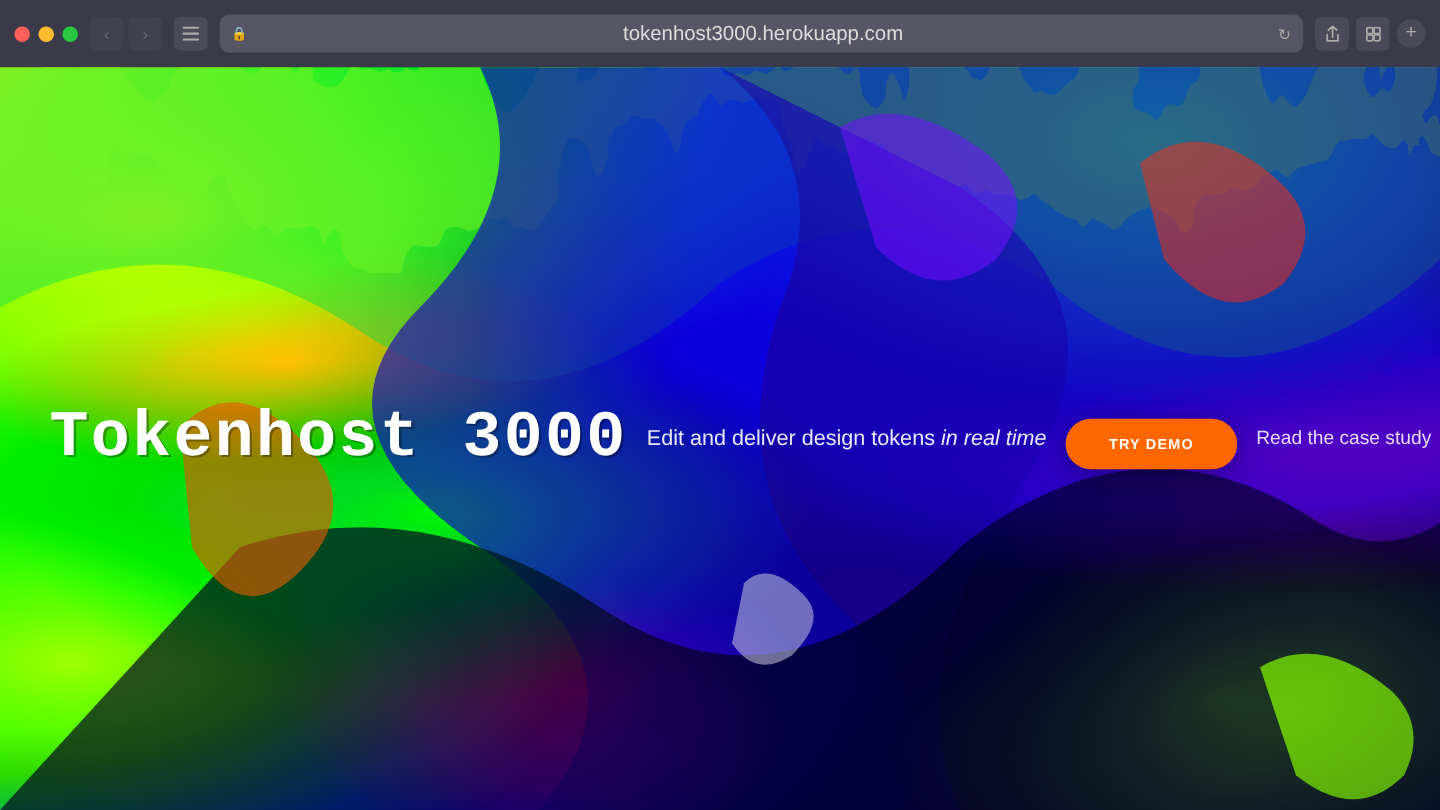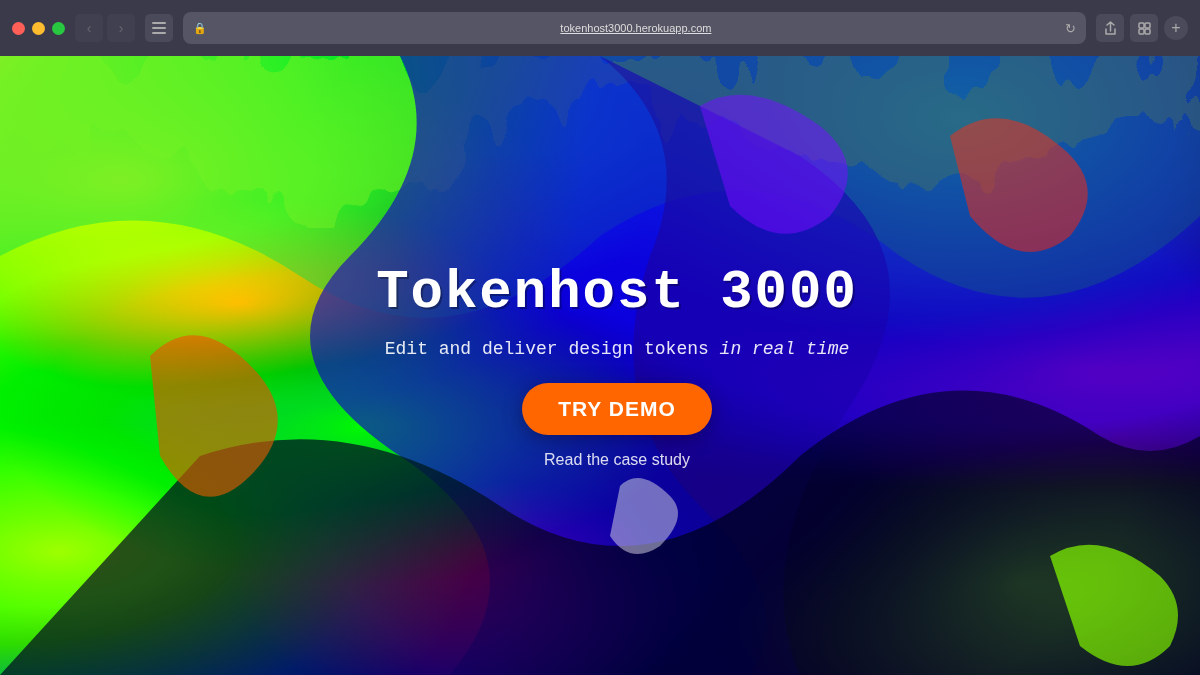--- a/index.html
+++ b/index.html
@@ -86,24 +86,23 @@
       height: 32px;
     }
 
     .lock-icon {
       color: #aaa;
       font-size: 11px;
     }
 
     .address-text {
       color: #ddd;
-      font-size: 11px;
+      font-size: 17px;
       flex: 1;
       text-align: center;
-      text-decoration: underline;
     }
 
     .refresh-btn {
       color: #aaa;
       font-size: 13px;
       cursor: pointer;
     }
 
     .browser-actions {
       display: flex;
@@ -168,58 +167,57 @@
     .marble-overlay {
       position: absolute;
       inset: 0;
       opacity: 0.85;
     }
 
     .hero-content {
       position: absolute;
       inset: 0;
       display: flex;
-      flex-direction: column;
+      flex-direction: row;
       align-items: center;
       justify-content: center;
       gap: 16px;
       margin-left: 34px;
     }
 
     .hero-title {
       font-family: 'Courier New', Courier, monospace;
       font-size: 54px;
       font-weight: 900;
       color: white;
       text-shadow: 2px 2px 0px rgba(0,0,0,0.3);
       letter-spacing: 2px;
       text-align: center;
     }
 
     .hero-subtitle {
       font-size: 18px;
       color: white;
-      text-align: right;
+      text-align: left;
       opacity: 0.9;
       font-weight: 300;
-      font-family: Liberation Mono, monospace;
     }
 
     .hero-subtitle em {
       font-style: italic;
       font-weight: 400;
     }
 
     .try-demo-btn {
       background: #ff6600;
       color: white;
       border: none;
       border-radius: 30px;
       padding: 14px 36px;
-      font-size: 21px;
+      font-size: 12px;
       font-weight: 700;
       cursor: pointer;
       letter-spacing: 1px;
       text-transform: uppercase;
       margin-top: 8px;
       font-family: -apple-system, BlinkMacSystemFont, sans-serif;
       box-shadow: 0 4px 20px rgba(0,0,0,0.3);
     }
 
     .case-study-link {

